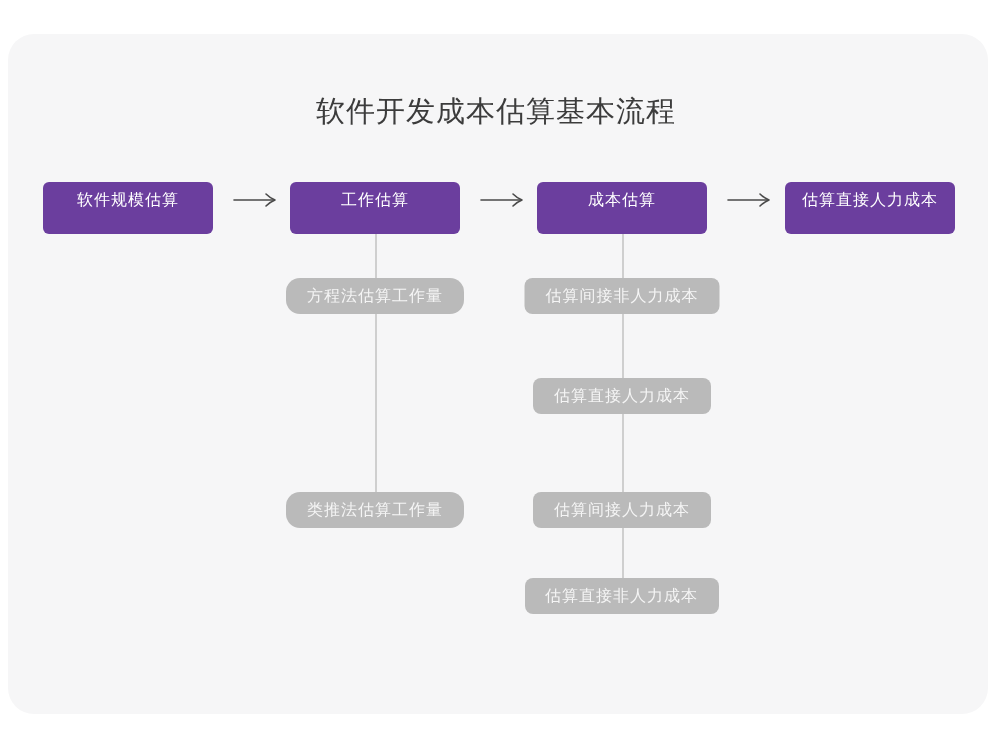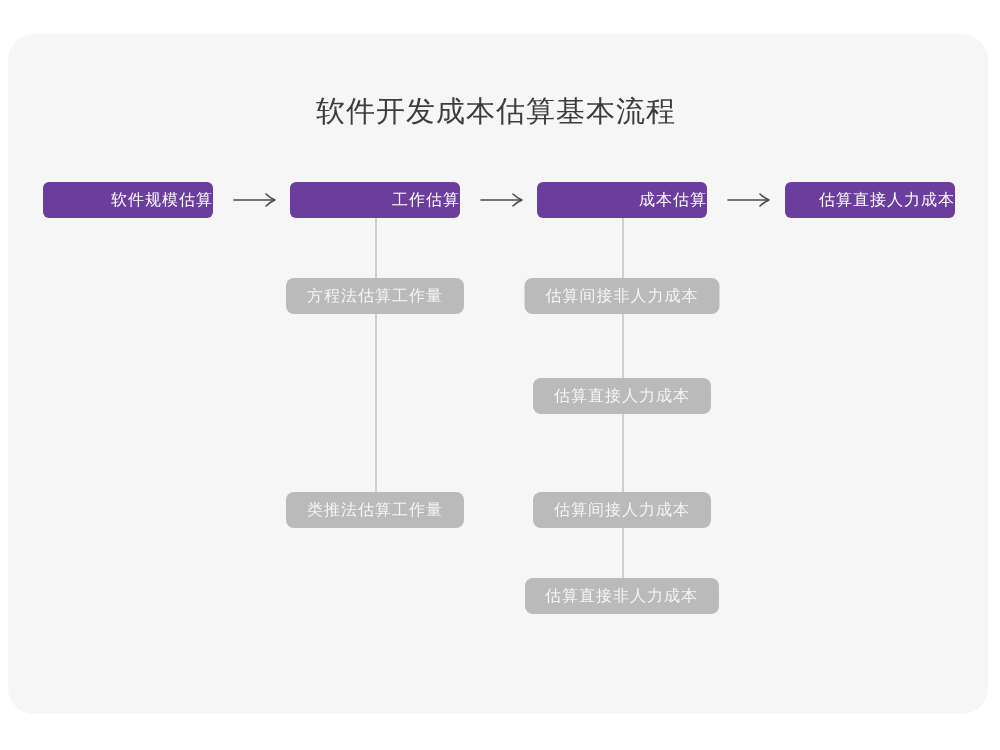--- a/index.html
+++ b/index.html
@@ -33,26 +33,26 @@
     text-align: center;
     font-size: 29px;
     font-weight: 500;
     letter-spacing: 1px;
     color: var(--title-text, #3C3C3C);
   }
   .step-box {
     position: absolute;
     top: 148px;
     width: 170px;
-    height: 36px;
+    height: 52px;
     line-height: 36px;
     background: var(--primary, #6B3E9E);
     color: var(--box-text, #FFFFFF);
     border-radius: 6px;
-    text-align: right;
+    text-align: center;
     font-size: 16px;
     letter-spacing: 1px;
     white-space: nowrap;
     z-index: 2;
   }
   .arrow {
     position: absolute;
     top: 157px;
     width: 46px;
     height: 18px;
@@ -74,21 +74,21 @@
     padding: 0 21px;
     background: var(--secondary-box, #BABABA);
     color: var(--sub-text, #F5F5F5);
     border-radius: 8px;
     text-align: center;
     font-size: 16px;
     letter-spacing: 1px;
     white-space: nowrap;
     z-index: 1;
   }
-  .col-work { left: 367px; }
+  .col-work { left: 367px; border-radius: 14px; }
   .col-cost { left: 614px; }
   .row-0 { top: 244px; }
   .row-1 { top: 344px; }
   .row-2 { top: 458px; }
   .row-3 { top: 544px; padding-left: 20px; }
 </style>
 </head>
 <body>
 
 <div class="page">

